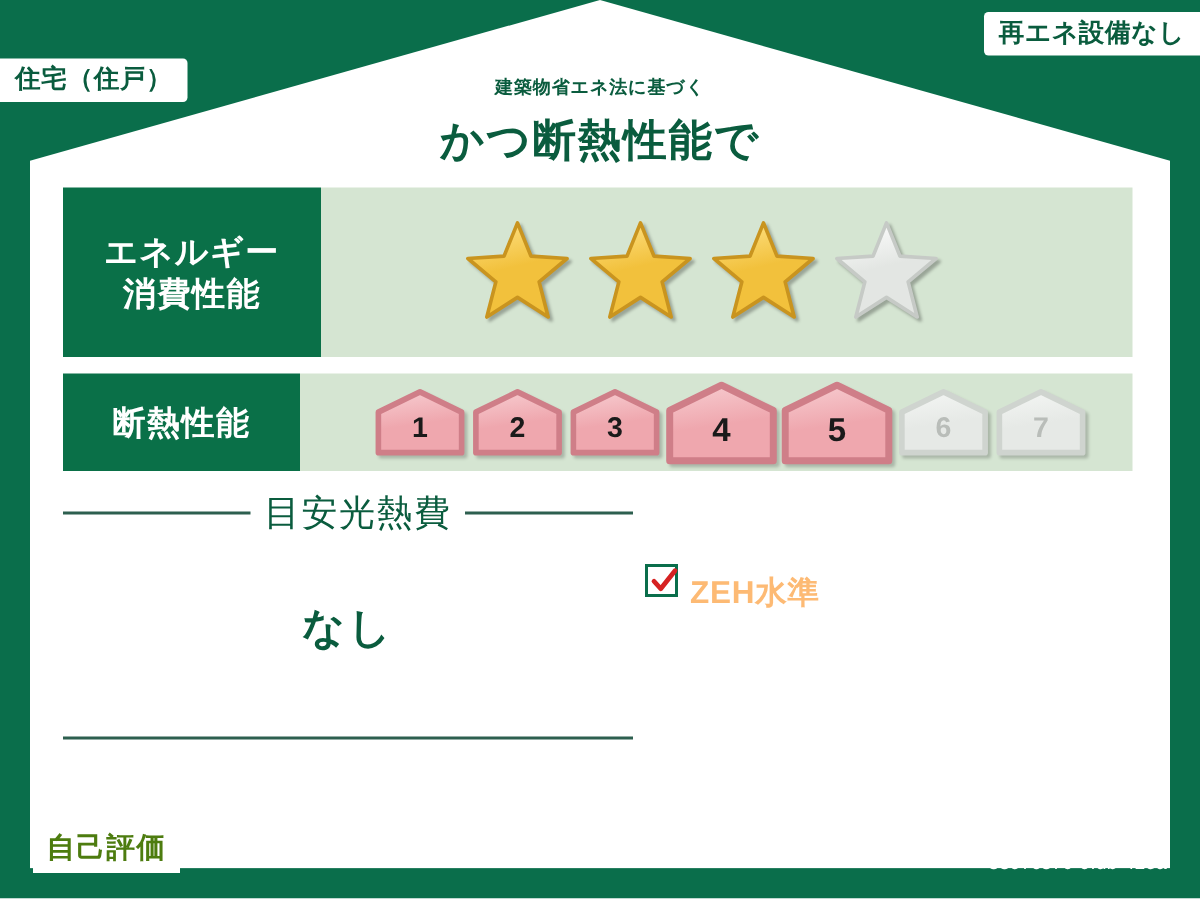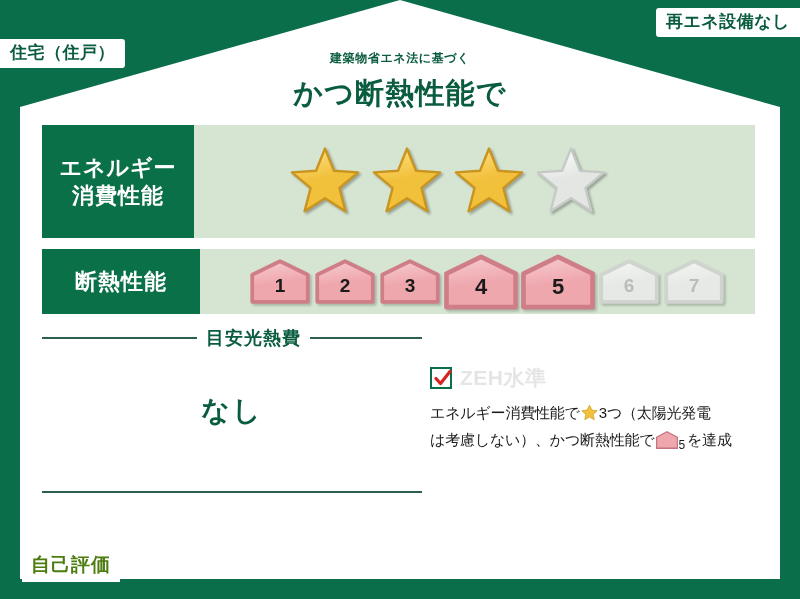--- a/index.html
+++ b/index.html
@@ -74,21 +74,21 @@
   .row-value {
     background: #d5e5d2;
     flex: 1;
     display: flex;
     align-items: center;
     justify-content: center;
   }
 
   
   .row-energy { left: 42px; top: 125px; width: 713px; height: 113px; }
-  .row-energy .row-label { width: 152px; font-size: 22px; }
+  .row-energy .row-label { width: 172px; font-size: 22px; }
   .row-energy .row-value { justify-content: flex-start; padding-left: 93px; gap: 6px; }
 
   
   .row-insul { left: 42px; top: 249px; width: 713px; height: 65px; }
   .row-insul .row-label { width: 158px; font-size: 22px; }
   .row-insul .row-value { justify-content: flex-start; padding-left: 48px; gap: 1px; }
 
   
   .star {
     position: relative;
@@ -118,21 +118,21 @@
   .chip.off .chip-num { color: #b9bdb9; }
 
   
   .cost-block { position: absolute; left: 42px; top: 326px; width: 380px; }
   .cost-head {
     display: flex; align-items: center; gap: 9px;
     color: #0a5c3e;
   }
   .cost-head .rule { flex: 1; height: 2px; background: #2d5f4f; }
   .cost-head .rule.short { flex: 0 0 112px; }
-  .cost-head .cost-title { font-size: 18px; font-weight: bold; letter-spacing: 1px; white-space: nowrap; }
+  .cost-head .cost-title { font-size: 24px; font-weight: normal; letter-spacing: 1px; white-space: nowrap; }
   .cost-value {
     margin-top: 42px;
     text-align: center;
     color: #0a5c3e;
     font-size: 28px;
     font-weight: bold;
     letter-spacing: 2px;
   }
   .cost-rule-bottom {
     position: absolute; left: 42px; top: 491px;
@@ -144,24 +144,25 @@
   .zeh-head { display: flex; align-items: center; gap: 8px; }
   .checkbox {
     width: 22px; height: 22px;
     border: 2px solid #0a6e4b;
     background: #ffffff;
     position: relative;
     flex: 0 0 auto;
   }
   .checkbox svg { position: absolute; left: 1px; top: 0px; }
   .zeh-title {
-    color: #e5e5e5;
+    color: #fdba74;
     font-size: 21px;
     font-weight: bold;
     letter-spacing: 0.5px;
+    margin-top: 17px;
   }
   .zeh-desc {
     margin-top: 9px;
     font-size: 15px;
     color: #1a1a1a;
     line-height: 1.6;
     letter-spacing: -0.2px;
   }
   .inline-star { display: inline-block; vertical-align: -3px; margin: 0 1px; }
   .inline-chip { display: inline-block; vertical-align: -4px; margin: 0 2px; position: relative; }
@@ -374,27 +375,20 @@
 
   <div class="zeh-block">
     <div class="zeh-head">
       <span class="checkbox">
         <svg width="20" height="19" viewBox="0 0 20 19">
           <path d="M3 9.5 L7.5 14.5 L17 2.5" stroke="#d62222" stroke-width="3.2" fill="none" stroke-linecap="round" stroke-linejoin="round"></path>
         </svg>
       </span>
       <span class="zeh-title">ZEH水準</span>
     </div>
-    <div class="zeh-desc">
-      <span>エネルギー消費性能で</span><span class="inline-star"><svg width="17" height="17" viewBox="0 0 24 24">
-            <polygon points="12,1.6 15.3,8.6 22.8,9.5 17.2,14.7 18.7,22.2 12,18.4 5.3,22.2 6.8,14.7 1.2,9.5 8.7,8.6" fill="#f2c13c" stroke="#c99a24" stroke-width="1"></polygon>
-          </svg></span><span>3つ（太陽光発電</span><br><span>は考慮しない）、かつ断熱性能で</span><span class="inline-chip"><svg width="22" height="18" viewBox="0 0 40 32">
-            <polygon points="20,1 39,11 39,31 1,31 1,11" fill="#efa7ae" stroke="#c4737e" stroke-width="2.4" stroke-linejoin="round"></polygon>
-          </svg><span class="chip-num">5</span></span><span>を達成</span>
-    </div>
   </div>
 
   <div class="footer">
     <span class="self-eval">自己評価</span>
     <span class="building-name">4332川口市東貝塚7期3棟1号棟</span>
     <span class="eval-date">評価日 2025年9月8日</span>
     <span class="eval-id">8397c370-9fdb-42ea</span>
   </div>
 
 </div>

